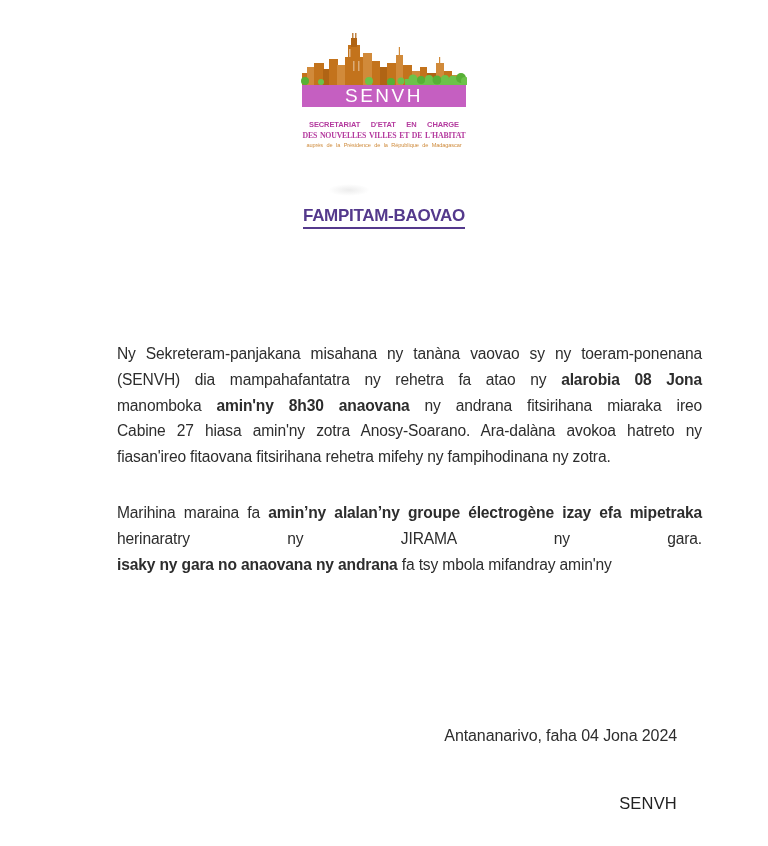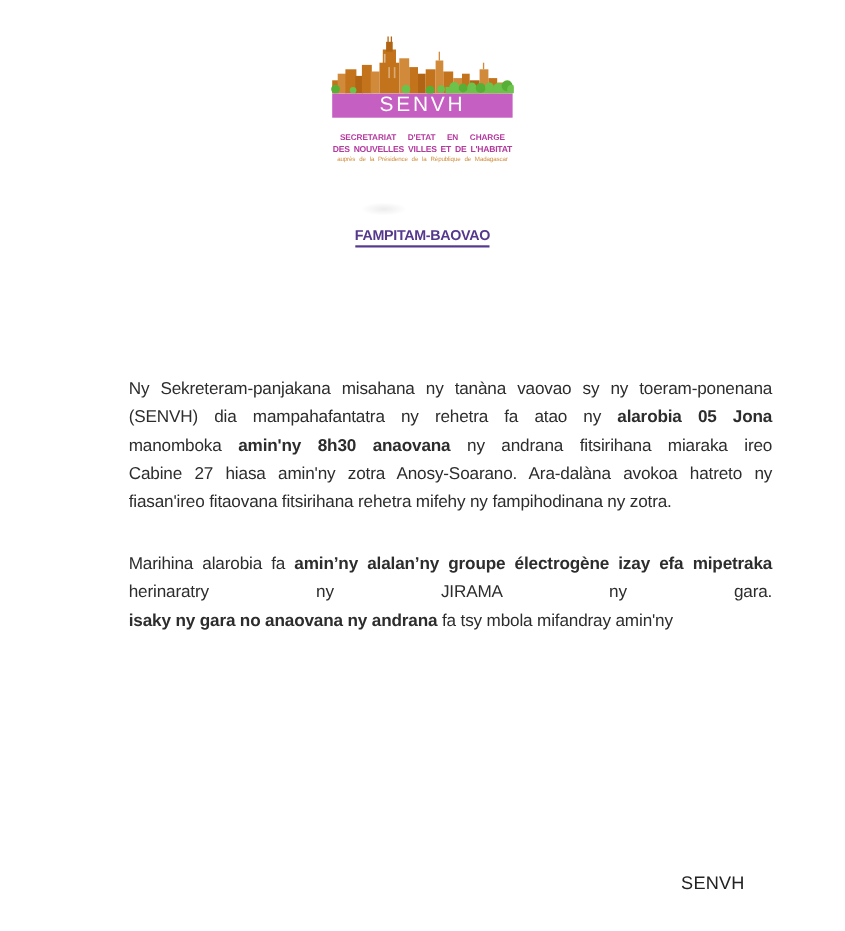--- a/index.html
+++ b/index.html
@@ -24,37 +24,37 @@
     color:#ffffff;font-size:19px;line-height:22px;letter-spacing:2.5px;font-weight:400;
   }
   .logo-l1{
     width:150px;margin:13px auto 0;
     color:var(--logotext,#b43a9e);font-weight:bold;font-size:7.5px;letter-spacing:-0.1px;
     text-align:justify;text-align-last:justify;white-space:normal;
   }
   .logo-l2{
     width:163px;margin:2px auto 0;
     color:var(--logotext,#b43a9e);font-weight:bold;font-size:7.8px;letter-spacing:-0.2px;
-    text-align:justify;text-align-last:justify;
+    text-align:justify;text-align-last:justify;font-family:Liberation Serif, serif;
   }
   .logo-l3{
     width:155px;margin:2px auto 0;
     color:var(--logosub,#cf8c3e);font-size:5.6px;letter-spacing:-0.1px;
     text-align:justify;text-align-last:justify;
   }
 
   
   .smudge{
     position:absolute;top:184px;left:328px;width:42px;height:12px;border-radius:50%;
     background:radial-gradient(ellipse at center, rgba(170,170,170,0.22), rgba(170,170,170,0) 70%);
   }
   .title{
     position:absolute;top:206px;left:0;width:768px;text-align:center;
     color:var(--title,#54398c);
-    font-size:13px;font-weight:bold;letter-spacing:-0.3px;
+    font-size:17px;font-weight:bold;letter-spacing:-0.3px;
   }
   .title span{
     border-bottom:2px solid var(--title,#54398c);
     padding-bottom:2px;
   }
 
   
   .richtext{
     position:absolute;left:92px;width:585px;
     font-size:15.6px;letter-spacing:-0.15px;line-height:25.8px;
@@ -141,26 +141,27 @@
   </div>
 
   <div class="smudge"></div>
 
   <div class="title">
     <span>FAMPITAM-BAOVAO</span>
   </div>
 
   <div class="richtext para1">
       <div class="tline"><span>Ny Sekreteram-panjakana misahana ny tanàna vaovao sy ny toeram-ponenana</span></div>
-      <div class="tline"><span>(SENVH) dia mampahafantatra ny rehetra fa atao ny </span><span class="b">alarobia 05 Jona</span></div>
+      <div class="tline"><span>(SENVH) dia mampahafantatra ny rehetra fa atao ny </span><span class="b">alarobia 08 Jona</span></div>
       <div class="tline"><span>manomboka </span><span class="b">amin'ny 8h30 anaovana</span><span> ny andrana fitsirihana miaraka ireo</span></div>
       <div class="tline"><span>Cabine 27 hiasa amin'ny zotra Anosy-Soarano. Ara-dalàna avokoa hatreto ny</span></div>
       <div class="tline"><span>fiasan'ireo fitaovana fitsirihana rehetra mifehy ny fampihodinana ny zotra.</span></div>
     </div>
   <div class="richtext para2">
-      <div class="tline"><span>Marihina alarobia fa </span><span class="b">amin’ny alalan’ny groupe électrogène izay efa mipetraka</span></div>
+      <div class="tline"><span>Marihina maraina fa </span><span class="b">amin’ny alalan’ny groupe électrogène izay efa mipetraka</span></div>
       <div class="tline"><span>herinaratry ny JIRAMA ny gara.</span></div>
       <div class="tline"><span class="b">isaky ny gara no anaovana ny andrana</span><span> fa tsy mbola mifandray amin'ny</span></div>
     </div>
 
+  <div class="dateline">Antananarivo, faha 04 Jona 2024</div>
   <div class="signature">SENVH</div>
 
 </div>
 
 </body></html>

